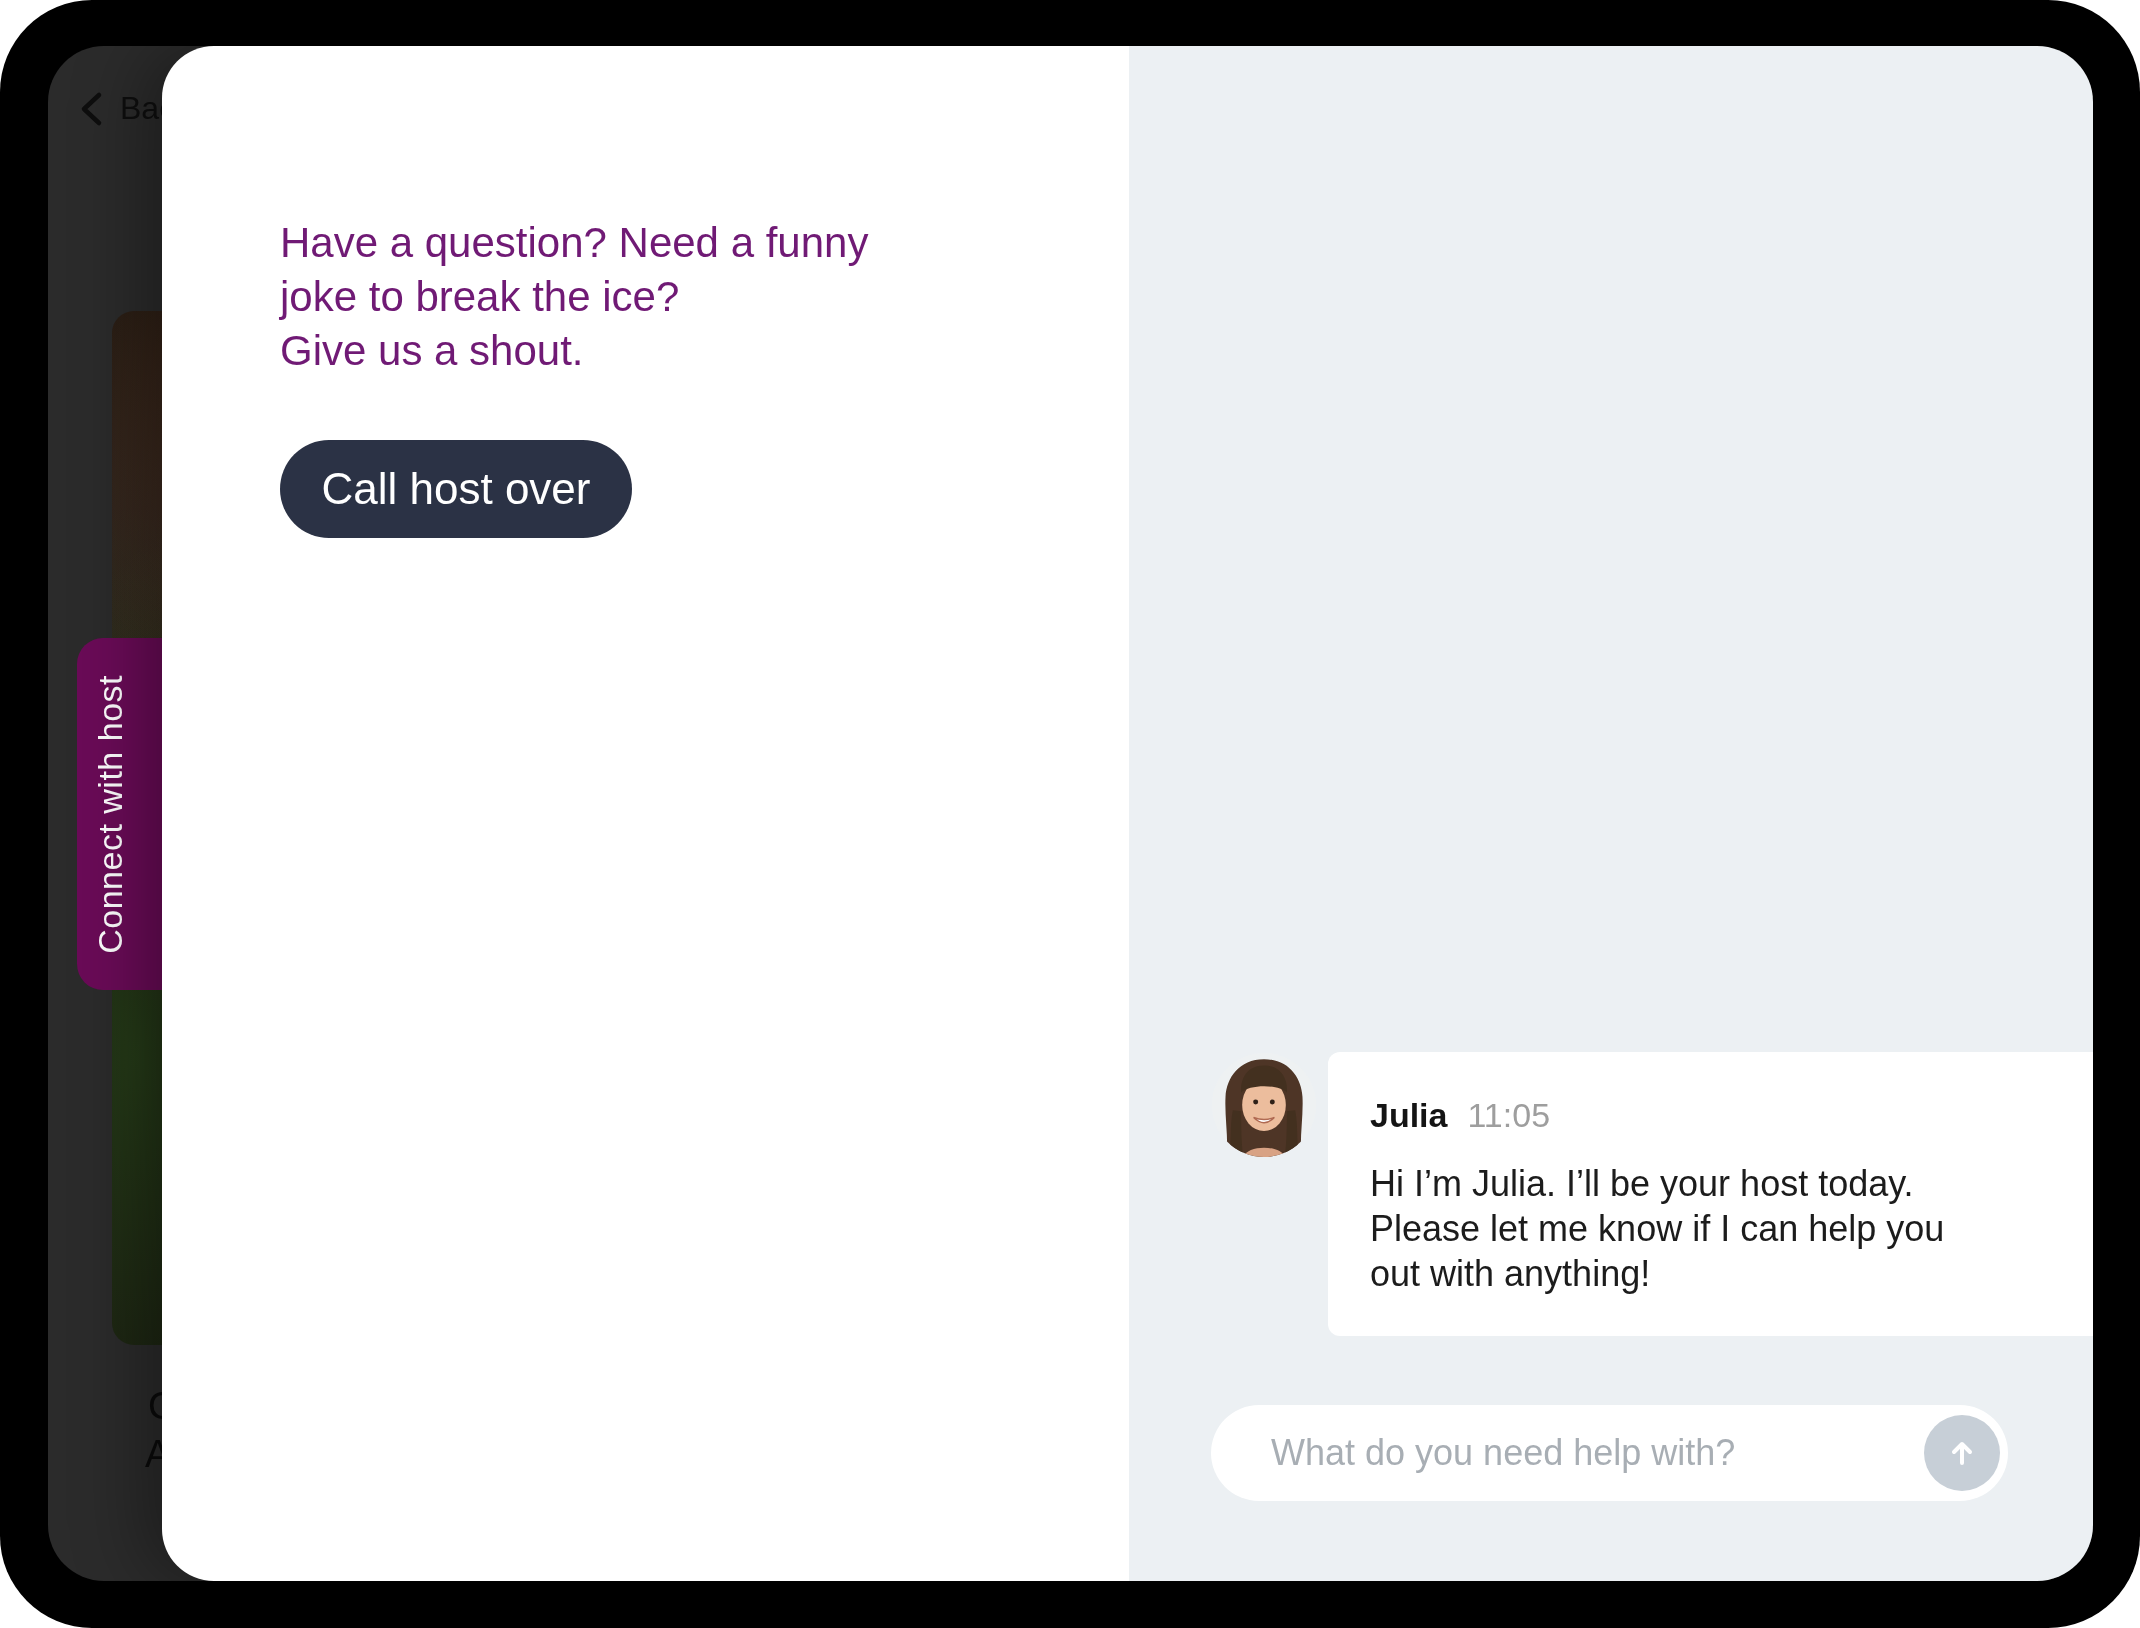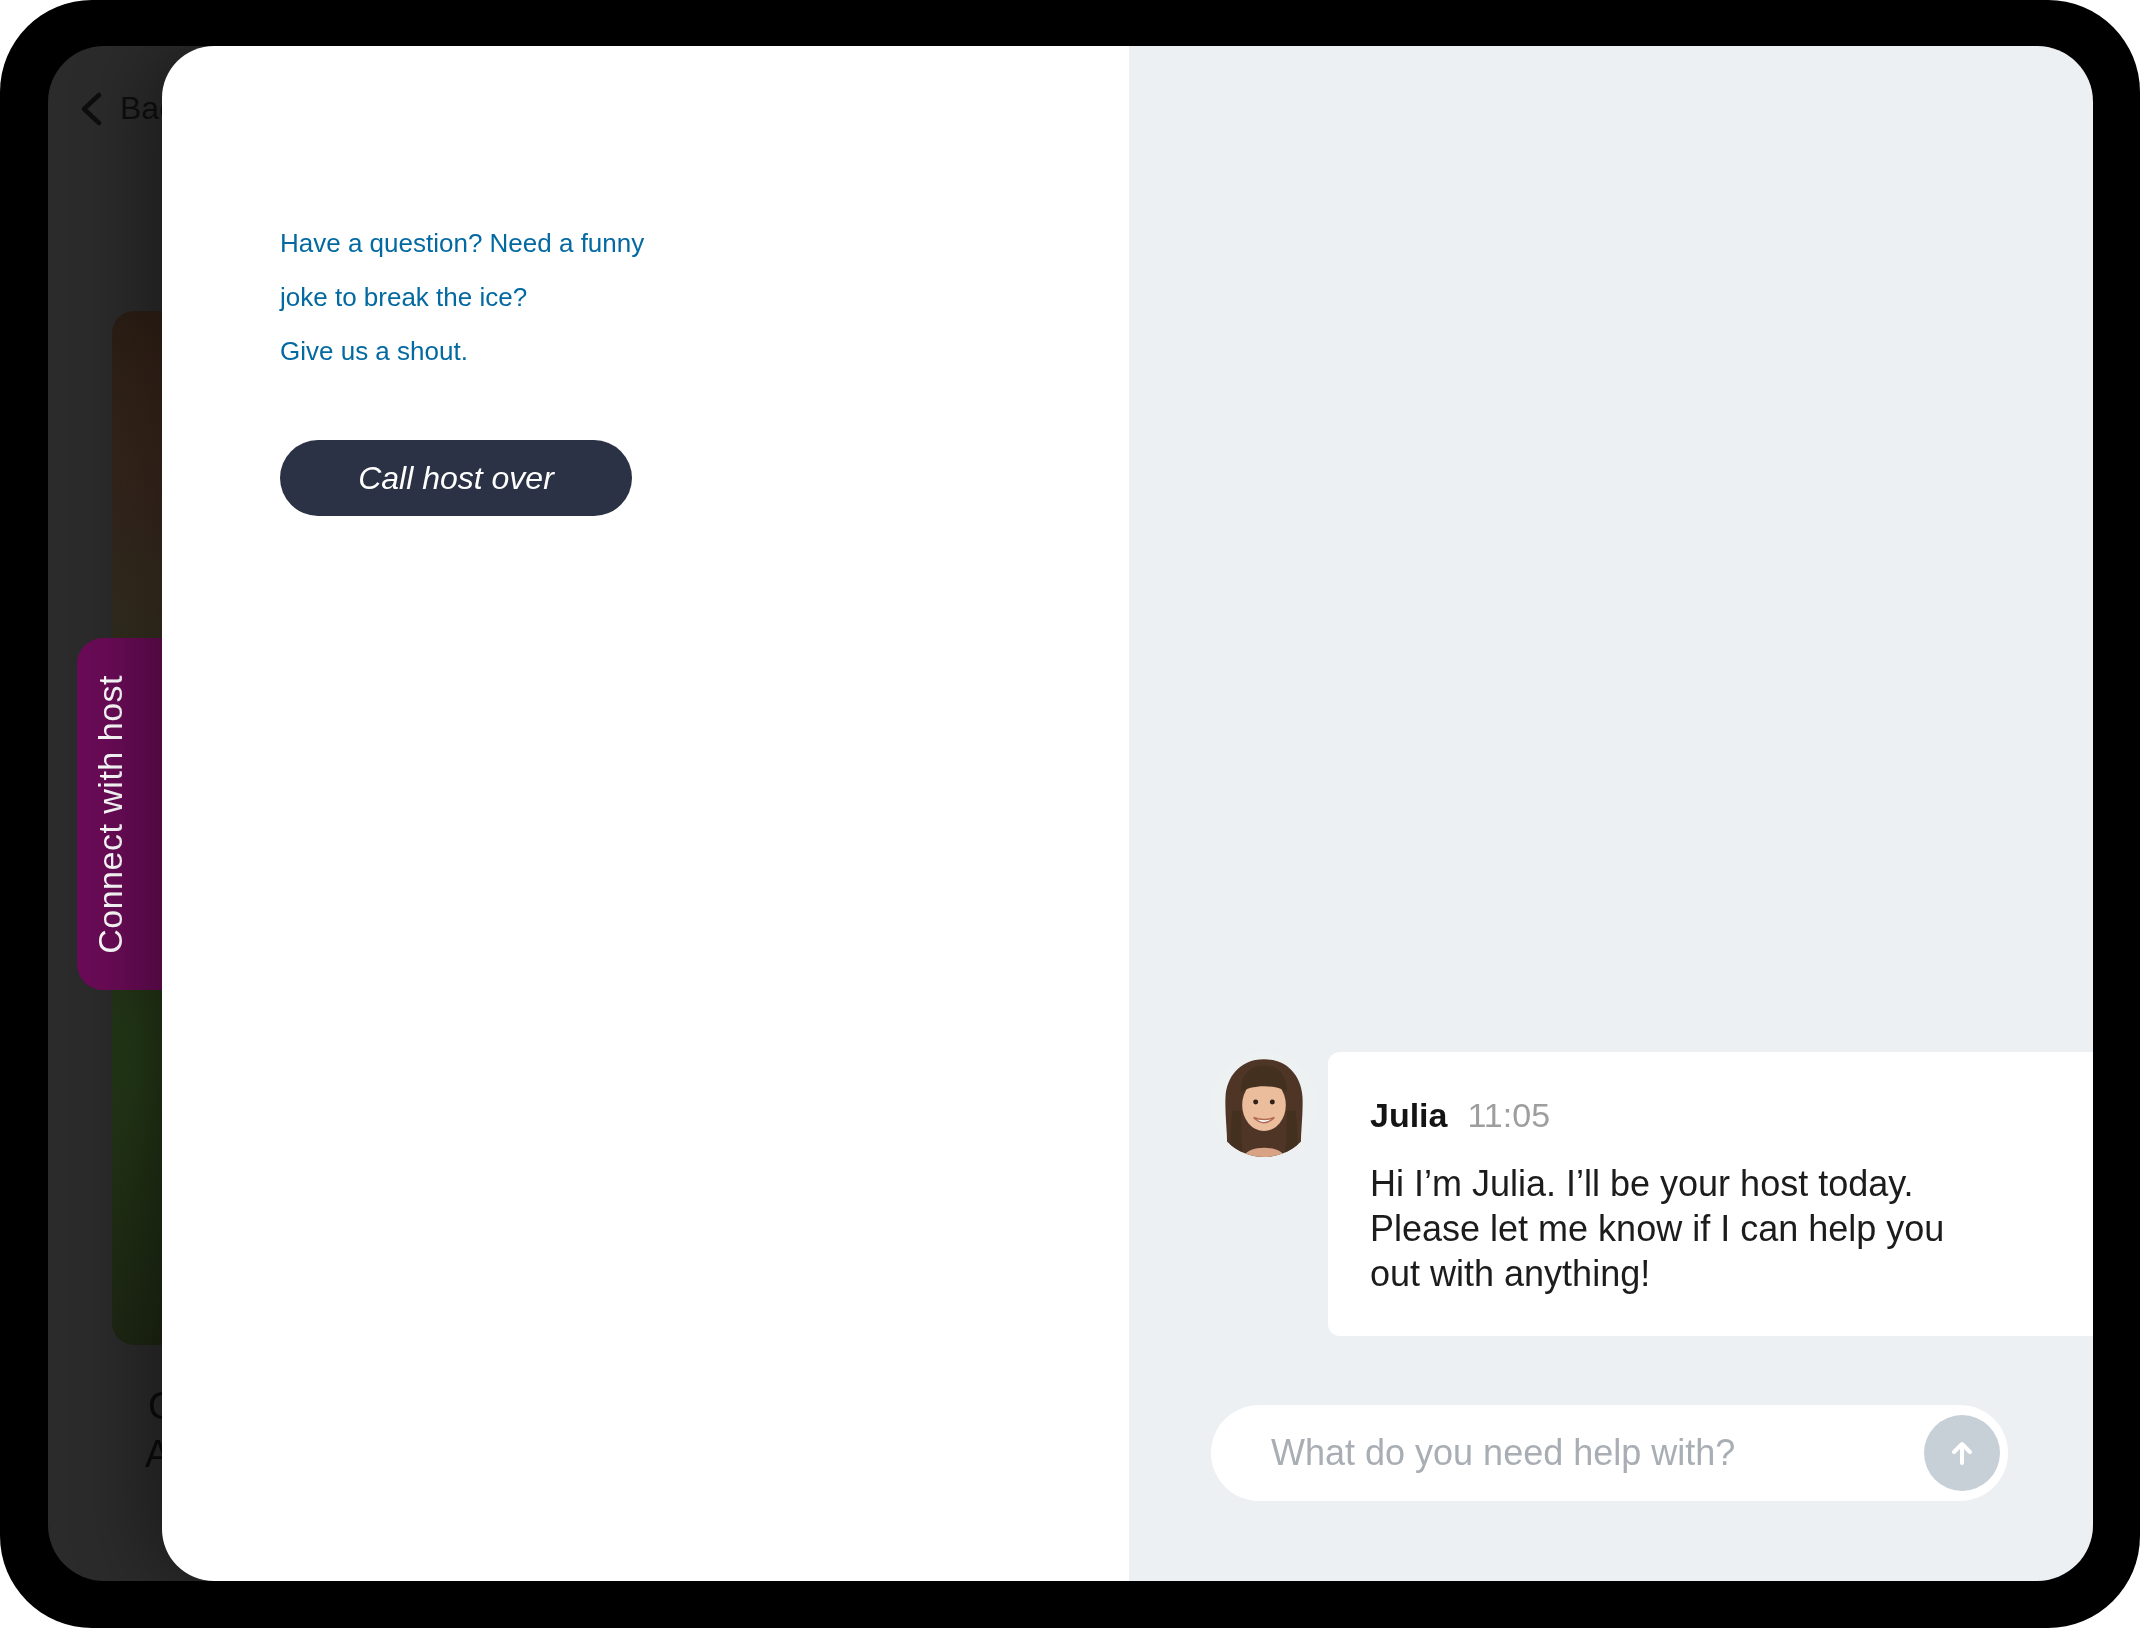--- a/index.html
+++ b/index.html
@@ -50,25 +50,25 @@
     color:#ffffff;font-size:34px;letter-spacing:.5px;white-space:nowrap;
     margin-left:14px;}
 
   
   .sheet{position:absolute;left:114px;top:0;width:1931px;height:1535px;
     border-radius:52px 0 0 52px;overflow:hidden;display:flex;
     box-shadow:-18px 0 70px rgba(0,0,0,.35);}
   .help-panel{width:967px;height:100%;background:var(--sheet);
     padding:118px 0 0 118px;position:relative;}
   .help-title{font-size:86px;font-weight:500;color:#111111;letter-spacing:-1px;line-height:1.15;}
-  .help-desc{margin-top:52px;font-size:26px;line-height:54px;color:#0369a1;white-space:pre-line;}
-  .call-btn{margin-top:62px;width:352px;height:76px;border:none;border-radius:50px;
-    background:var(--navy);color:#ffffff;font-size:32px;
+  .help-desc{margin-top:52px;font-size:42px;line-height:54px;color:#701a75;white-space:pre-line;}
+  .call-btn{margin-top:62px;width:352px;height:98px;border:none;border-radius:50px;
+    background:var(--navy);color:#ffffff;font-size:44px;
     font-family:"Liberation Sans","DejaVu Sans",sans-serif;cursor:pointer;
-    display:flex;align-items:center;justify-content:center;font-style:italic;}
+    display:flex;align-items:center;justify-content:center;}
 
   
   .chat-panel{width:964px;height:100%;background:var(--chatbg);position:relative;}
   .msg-row{position:absolute;left:0;top:1006px;width:100%;}
   .avatar{position:absolute;left:83px;top:1px;width:104px;height:104px;border-radius:50%;
     overflow:hidden;background:#eef1f2;}
   .avatar svg{display:block;width:100%;height:100%;}
   .bubble{position:absolute;left:199px;top:0;width:782px;min-height:281px;background:#ffffff;
     border-radius:12px;padding:44px 40px 40px 42px;}
   .bubble-head{display:flex;align-items:baseline;gap:20px;}

